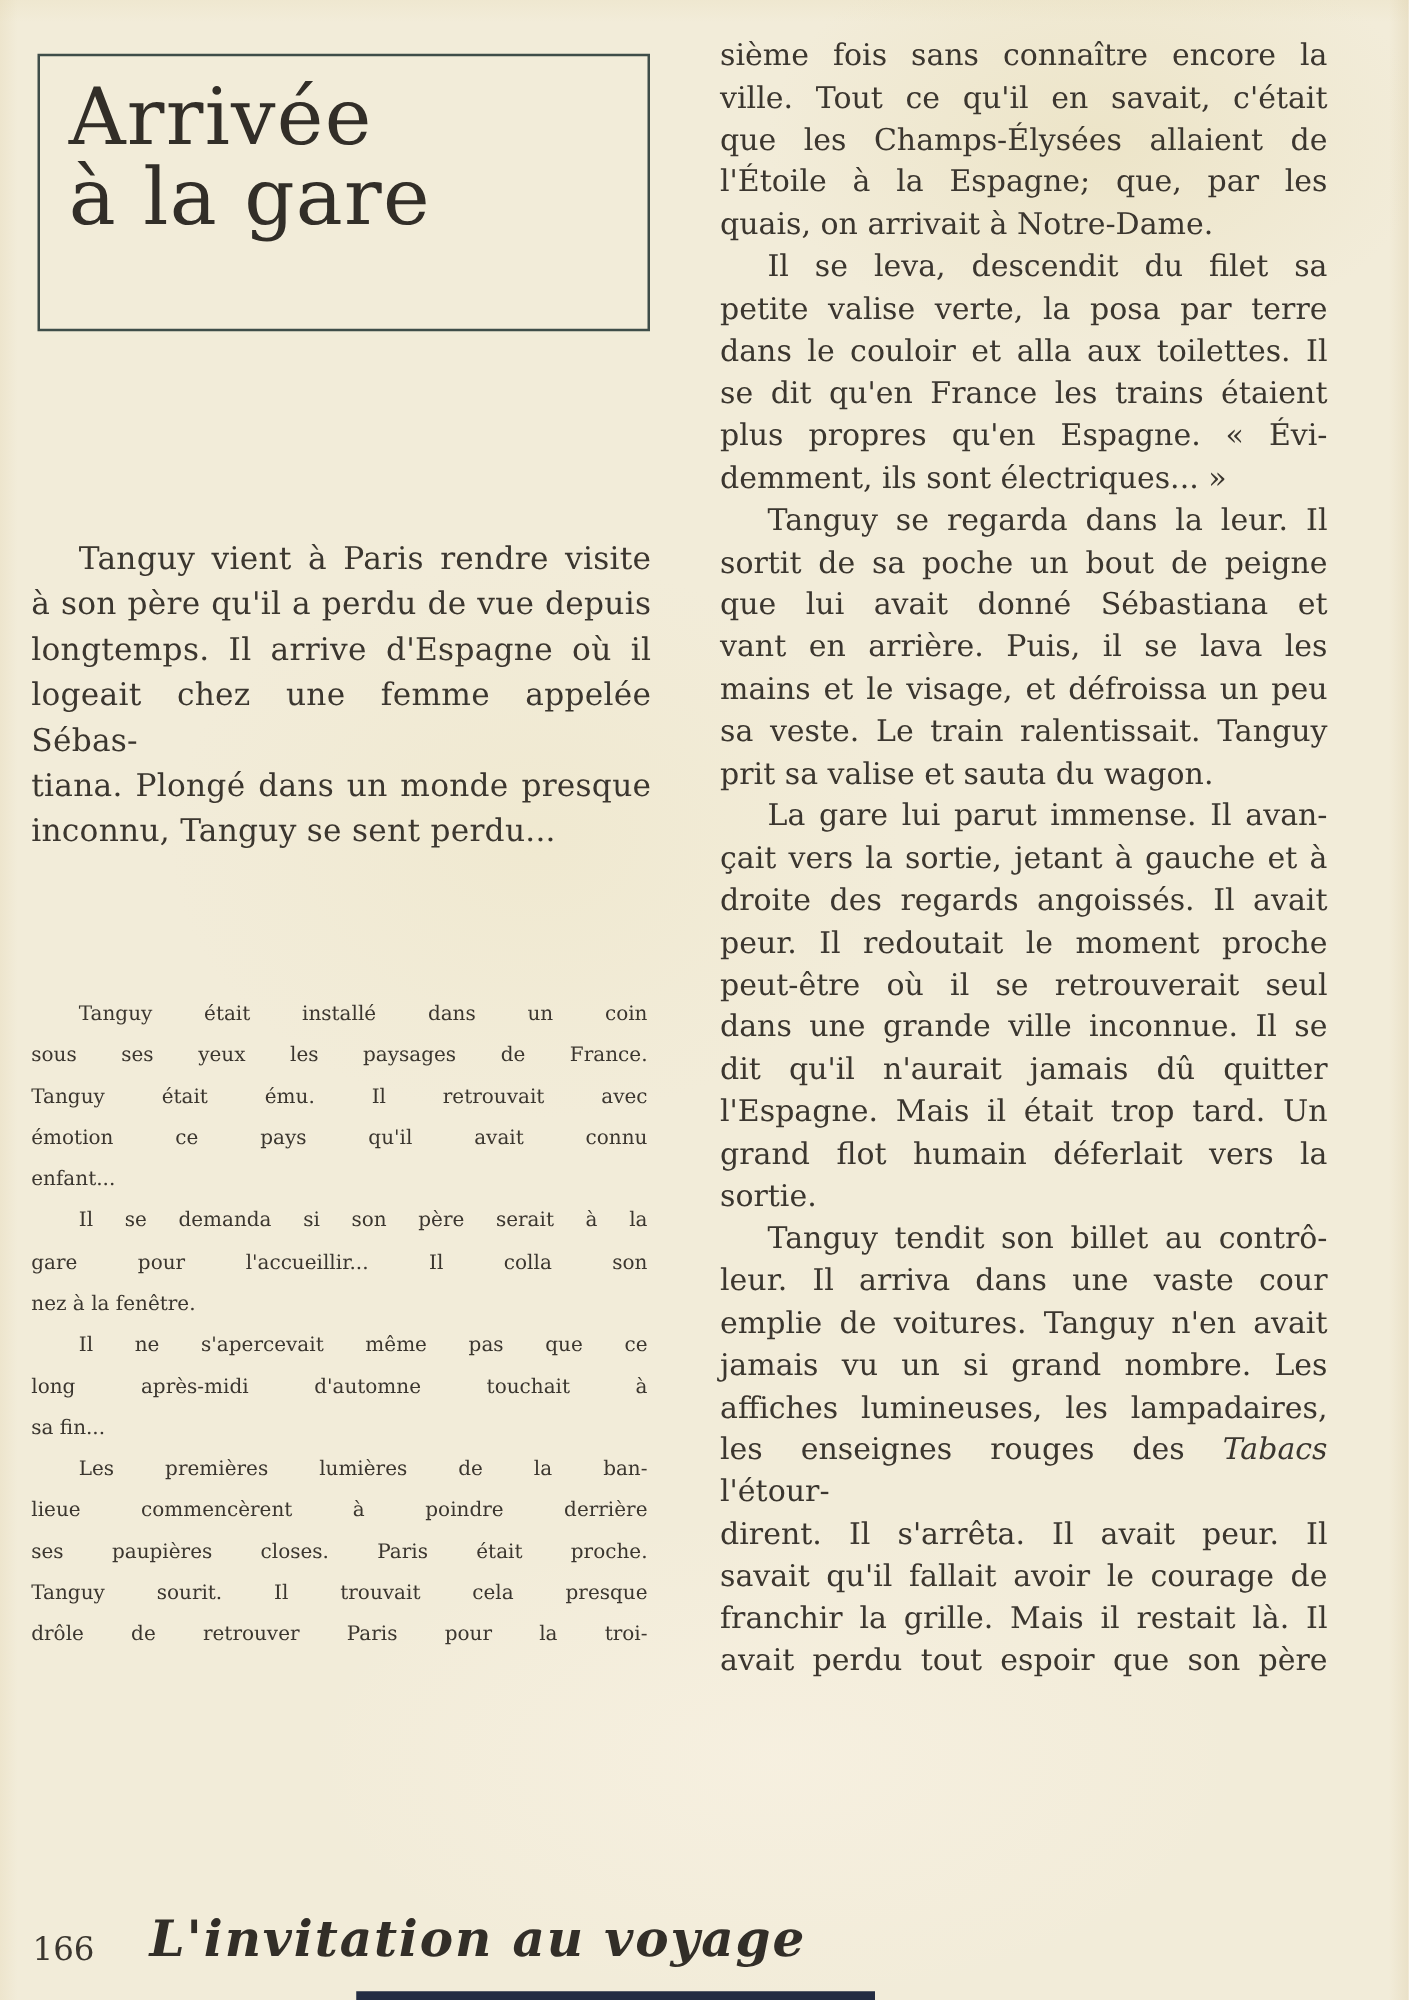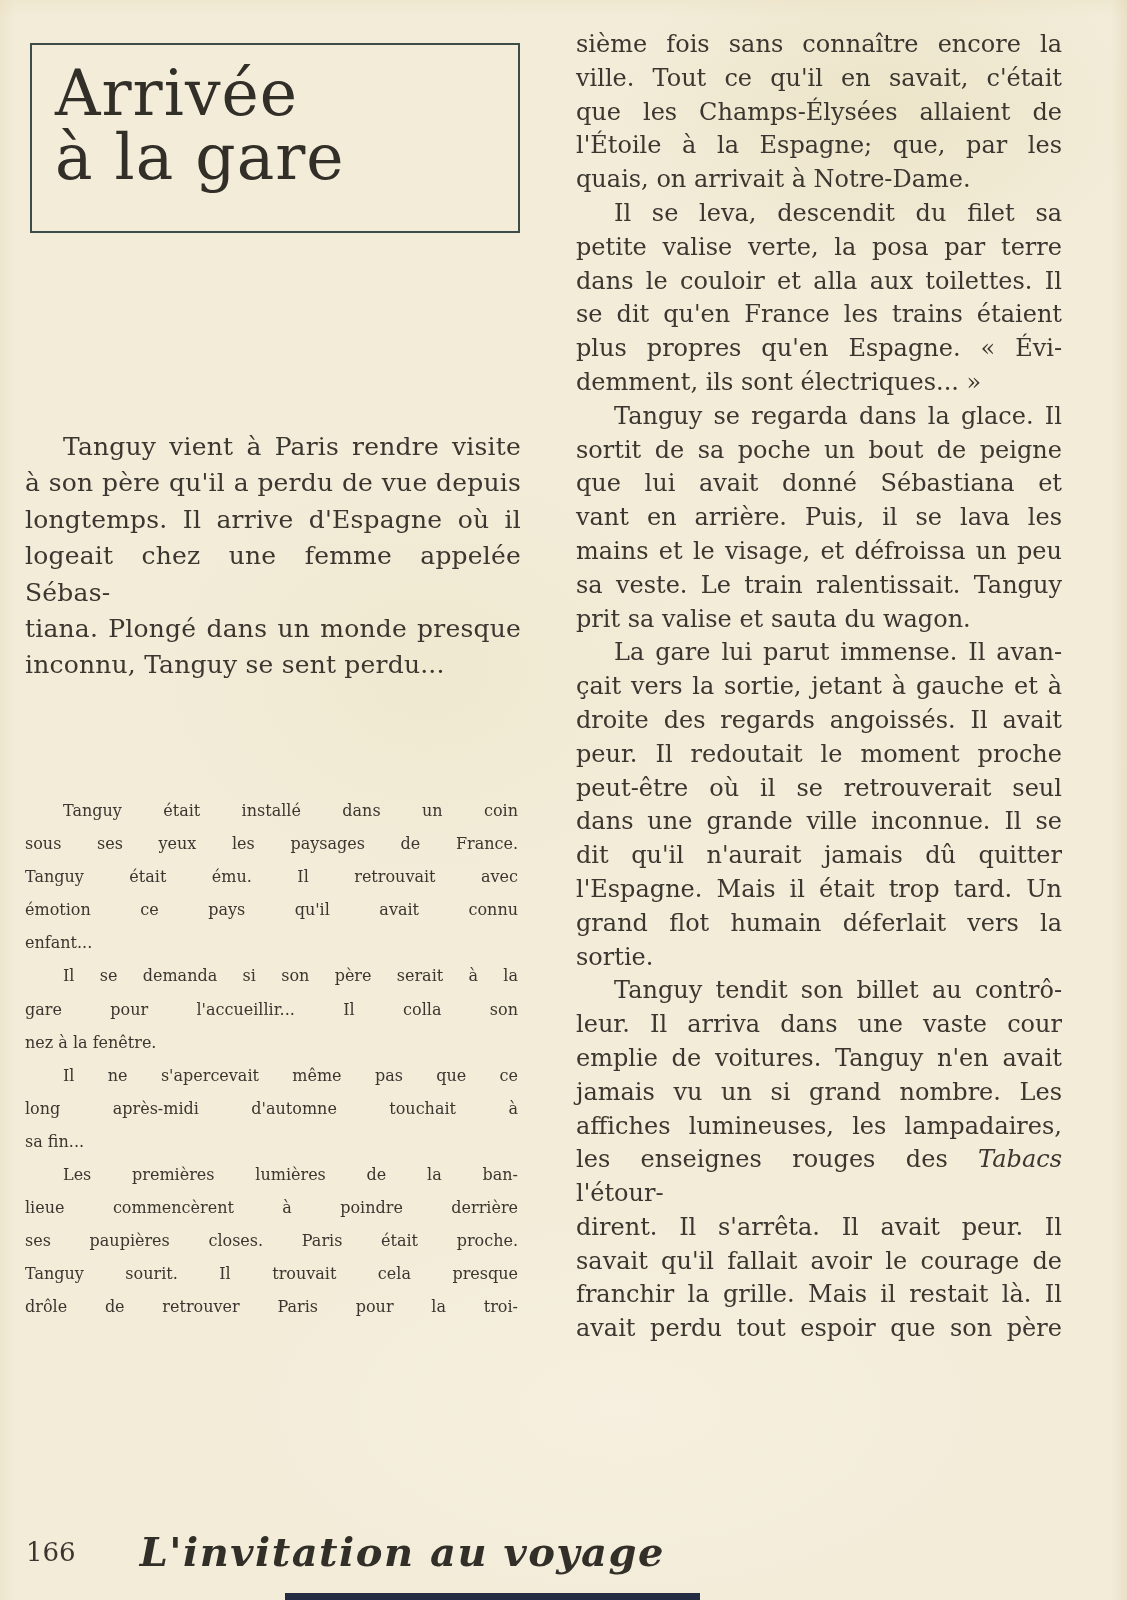--- a/index.html
+++ b/index.html
@@ -26,21 +26,21 @@
       linear-gradient(to left, rgba(214,198,158,0.3) 0px, rgba(214,198,158,0) 16px),
       linear-gradient(to bottom, rgba(226,214,172,0.2) 0px, rgba(226,214,172,0) 18px);
     pointer-events: none;
   }
   .title-box {
     position: absolute;
     z-index: 1;
     left: 30px;
     top: 43px;
     width: 490px;
-    height: 190px;
+    height: 222px;
     border: 2px solid var(--box-border, #3f4d49);
     box-sizing: border-box;
     padding: 17px 0 0 23px;
   }
   .title-line {
     font-size: 63px;
     line-height: 64px;
     letter-spacing: 1px;
     color: var(--title-ink, #322e28);
     white-space: nowrap;
@@ -74,25 +74,25 @@
     width: 486px;
     font-size: 24px;
     line-height: 33.8px;
   }
   .footer {
     position: absolute;
     z-index: 1;
     left: 26px;
     top: 1528px;
     display: flex;
-    align-items: center;
+    align-items: flex-end;
   }
   .pagenum { font-size: 26px; color: var(--ink, #3b362f); }
   .booktitle {
-    margin-left: 64px;
+    margin-left: 44px;
     font-size: 40px;
     font-style: italic;
     font-weight: bold;
     letter-spacing: 1.5px;
     color: var(--title-ink, #322e28);
   }
   .bottom-bar {
     position: absolute;
     z-index: 1;
     left: 285px;
@@ -145,21 +145,21 @@
       <div class="tline"><span>ville. Tout ce qu'il en savait, c'était</span></div>
       <div class="tline"><span>que les Champs-Élysées allaient de</span></div>
       <div class="tline"><span>l'Étoile à la Espagne; que, par les</span></div>
       <div class="tline endline"><span>quais, on arrivait à Notre-Dame.</span></div>
       <div class="tline indent"><span>Il se leva, descendit du filet sa</span></div>
       <div class="tline"><span>petite valise verte, la posa par terre</span></div>
       <div class="tline"><span>dans le couloir et alla aux toilettes. Il</span></div>
       <div class="tline"><span>se dit qu'en France les trains étaient</span></div>
       <div class="tline"><span>plus propres qu'en Espagne. « Évi-</span></div>
       <div class="tline endline"><span>demment, ils sont électriques... »</span></div>
-      <div class="tline indent"><span>Tanguy se regarda dans la glace. Il</span></div>
+      <div class="tline indent"><span>Tanguy se regarda dans la leur. Il</span></div>
       <div class="tline"><span>sortit de sa poche un bout de peigne</span></div>
       <div class="tline"><span>que lui avait donné Sébastiana et</span></div>
       <div class="tline"><span>vant en arrière. Puis, il se lava les</span></div>
       <div class="tline"><span>mains et le visage, et défroissa un peu</span></div>
       <div class="tline"><span>sa veste. Le train ralentissait. Tanguy</span></div>
       <div class="tline endline"><span>prit sa valise et sauta du wagon.</span></div>
       <div class="tline indent"><span>La gare lui parut immense. Il avan-</span></div>
       <div class="tline"><span>çait vers la sortie, jetant à gauche et à</span></div>
       <div class="tline"><span>droite des regards angoissés. Il avait</span></div>
       <div class="tline"><span>peur. Il redoutait le moment proche</span></div>

